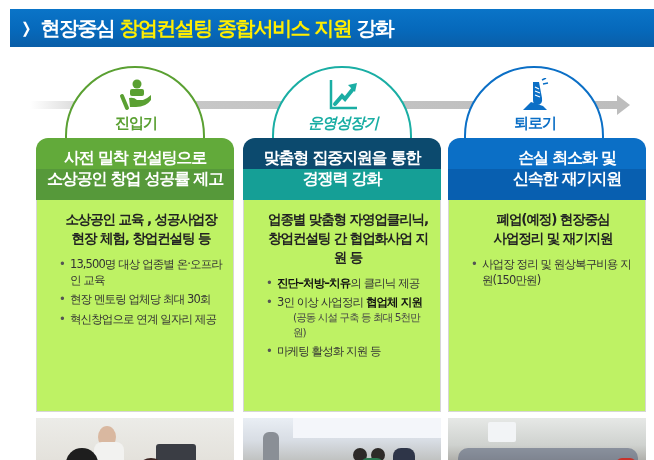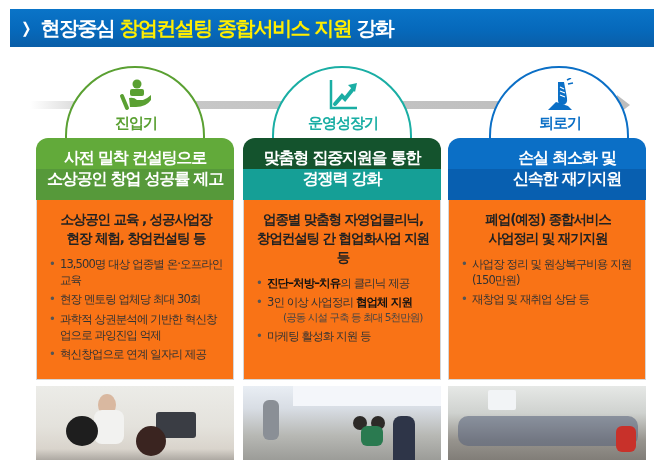--- a/index.html
+++ b/index.html
@@ -36,22 +36,22 @@
 
   .card { position: absolute; top: 138px; width: 198px; height: 310px; }
   .card-head {
     height: 62px; border-radius: 12px 12px 0 0; color: #fff; text-align: center;
     font-size: 16px; font-weight: bold; letter-spacing: -1.2px; line-height: 1.3;
     display: flex; flex-direction: column; justify-content: center; position: relative; overflow: hidden;
   }
   .card-head .band { position: absolute; left: 0; right: 0; top: 31px; bottom: 0; }
   .card-head span { position: relative; z-index: 1; display: block; }
   .card-body {
-    height: 180px; border: 1px solid #d6d6d6; border-top: none; background: #f97316;
-    padding: 10px 8px 0 10px;
+    height: 212px; border: 1px solid #d6d6d6; border-top: none; background: #bef264;
+    padding: 10px 8px 0 20px;
   }
   .summary { text-align: center; font-size: 13.5px; font-weight: bold; letter-spacing: -1.1px; line-height: 1.4; color: #222; margin-bottom: 8px; }
   .bullets { list-style: none; }
   .bullets li { position: relative; padding-left: 13px; font-size: 11.5px; letter-spacing: -0.9px; line-height: 1.42; color: #333; margin-bottom: 3px; }
   .bullets li::before { content: "•"; position: absolute; left: 2px; top: 0; color: #555; }
   .bullets b { color: #111; }
   .bullets .sub { display: block; font-size: 10.5px; letter-spacing: -0.9px; color: #444; margin-left: 16px; }
 
   .photo { height: 90px; width: 198px; margin-top: 6px; position: relative; overflow: hidden; }
   .photo-1 { background: linear-gradient(180deg, #ecece8 0%, #e4e2dc 45%, #d9d4cc 70%, #6e6a66 100%); }
@@ -88,25 +88,25 @@
 </div>
 
 <div class="dome-clip" style="left:272px;width:142px;">
   <div class="dome" style="left:0;top:2px;border-color:#1aaea4;"></div>
   <div class="dome-inner">
     <svg class="icon" viewBox="0 0 36 34">
       <path d="M6 2 L6 30 L32 30" stroke="#1aaea4" stroke-width="2.5" fill="none"></path>
       <path d="M10 26 L17 18 L20 21 L28 11" stroke="#1aaea4" stroke-width="4" fill="none" stroke-linecap="round"></path>
       <path d="M23 7 L32 5 L30 14 Z" fill="#1aaea4"></path>
     </svg>
-    <div class="phase-label" style="color:#1aaea4;">운영성장기</div>
+    <div class="phase-label" style="color:#1aaea4;font-style:italic;">운영성장기</div>
   </div>
 </div>
 
-<div class="dome-clip" style="left:489px;width:142px;">
+<div class="dome-clip" style="left:464px;width:142px;">
   <div class="dome" style="left:0;top:2px;border-color:#0b6fc6;"></div>
   <div class="dome-inner">
     <svg class="icon" viewBox="0 0 36 34">
       <path d="M16 4 L22 4 L25 20 Q26 27 20 27 Q16 27 16 22 Z" fill="#0b6fc6"></path>
       <path d="M18 9 L22 11 M18 13 L23 15 M18 17 L23 19" stroke="#fff" stroke-width="1.2"></path>
       <path d="M25 2 L29 0 M26 6 L31 5" stroke="#0b6fc6" stroke-width="1.5"></path>
       <path d="M6 32 L14 24 L26 28 L30 32 Z" fill="#0b6fc6"></path>
     </svg>
     <div class="phase-label" style="color:#0b6fc6;">퇴로기</div>
   </div>
@@ -119,37 +119,36 @@
     <span>소상공인 창업 성공률 제고</span>
   </div>
   <div class="card-body">
     <div class="summary">
       <div>소상공인 교육 , 성공사업장</div>
       <div>현장 체험, 창업컨설팅 등</div>
     </div>
     <ul class="bullets">
       <li>13,500명 대상 업종별 온·오프라인 교육</li>
       <li>현장 멘토링 업체당 최대 30회</li>
-      <li>과학적 상권분석에 기반한 혁신창업으로 과잉진입 억제</li>
       <li>혁신창업으로 연계 일자리 제공</li>
     </ul>
   </div>
   <div class="photo photo-1">
     <div class="blob" style="left:62px;top:8px;width:18px;height:22px;background:#d9b8a0;"></div>
     <div class="blob" style="left:58px;top:24px;width:30px;height:34px;background:#f2f2f0;border-radius:8px;"></div>
     <div class="blob" style="left:120px;top:26px;width:40px;height:26px;background:#3a3d44;border-radius:3px;"></div>
     <div class="blob" style="left:30px;top:30px;width:32px;height:30px;background:#1e1e1e;"></div>
 
     <div class="blob" style="left:100px;top:40px;width:30px;height:30px;background:#3a2420;"></div>
 
   </div>
 </div>
 
 <div class="card" style="left:243px;">
-  <div class="card-head" style="background:#14532d;">
+  <div class="card-head" style="background:#0c4a6e;">
     <div class="band" style="background:#159f96;"></div>
     <span>맞춤형 집중지원을 통한</span>
     <span>경쟁력 강화</span>
   </div>
   <div class="card-body">
     <div class="summary">
       <div>업종별 맞춤형 자영업클리닉,</div>
       <div>창업컨설팅 간 협업화사업 지원 등</div>
     </div>
     <ul class="bullets">
@@ -170,26 +169,25 @@
 </div>
 
 <div class="card" style="left:448px;">
   <div class="card-head" style="background:#0b6fc6;padding-left:40px;">
     <div class="band" style="background:#085fb0;"></div>
     <span>손실 최소화 및</span>
     <span>신속한 재기지원</span>
   </div>
   <div class="card-body">
     <div class="summary">
-      <div>폐업(예정) 종합서비스</div>
+      <div>폐업(예정) 현장중심</div>
       <div>사업정리 및 재기지원</div>
     </div>
     <ul class="bullets">
       <li>사업장 정리 및 원상복구비용 지원(150만원)</li>
-      <li>재창업 및 재취업 상담 등</li>
     </ul>
   </div>
   <div class="photo photo-3">
     <div class="blob" style="left:40px;top:4px;width:28px;height:20px;background:#f2f4f6;border-radius:2px;"></div>
     <div class="blob" style="left:10px;top:30px;width:180px;height:30px;background:#55607a;border-radius:10px;opacity:0.55;"></div>
 
     <div class="blob" style="left:168px;top:40px;width:20px;height:26px;background:#c8312a;border-radius:6px;"></div>
 
   </div>
 </div>

